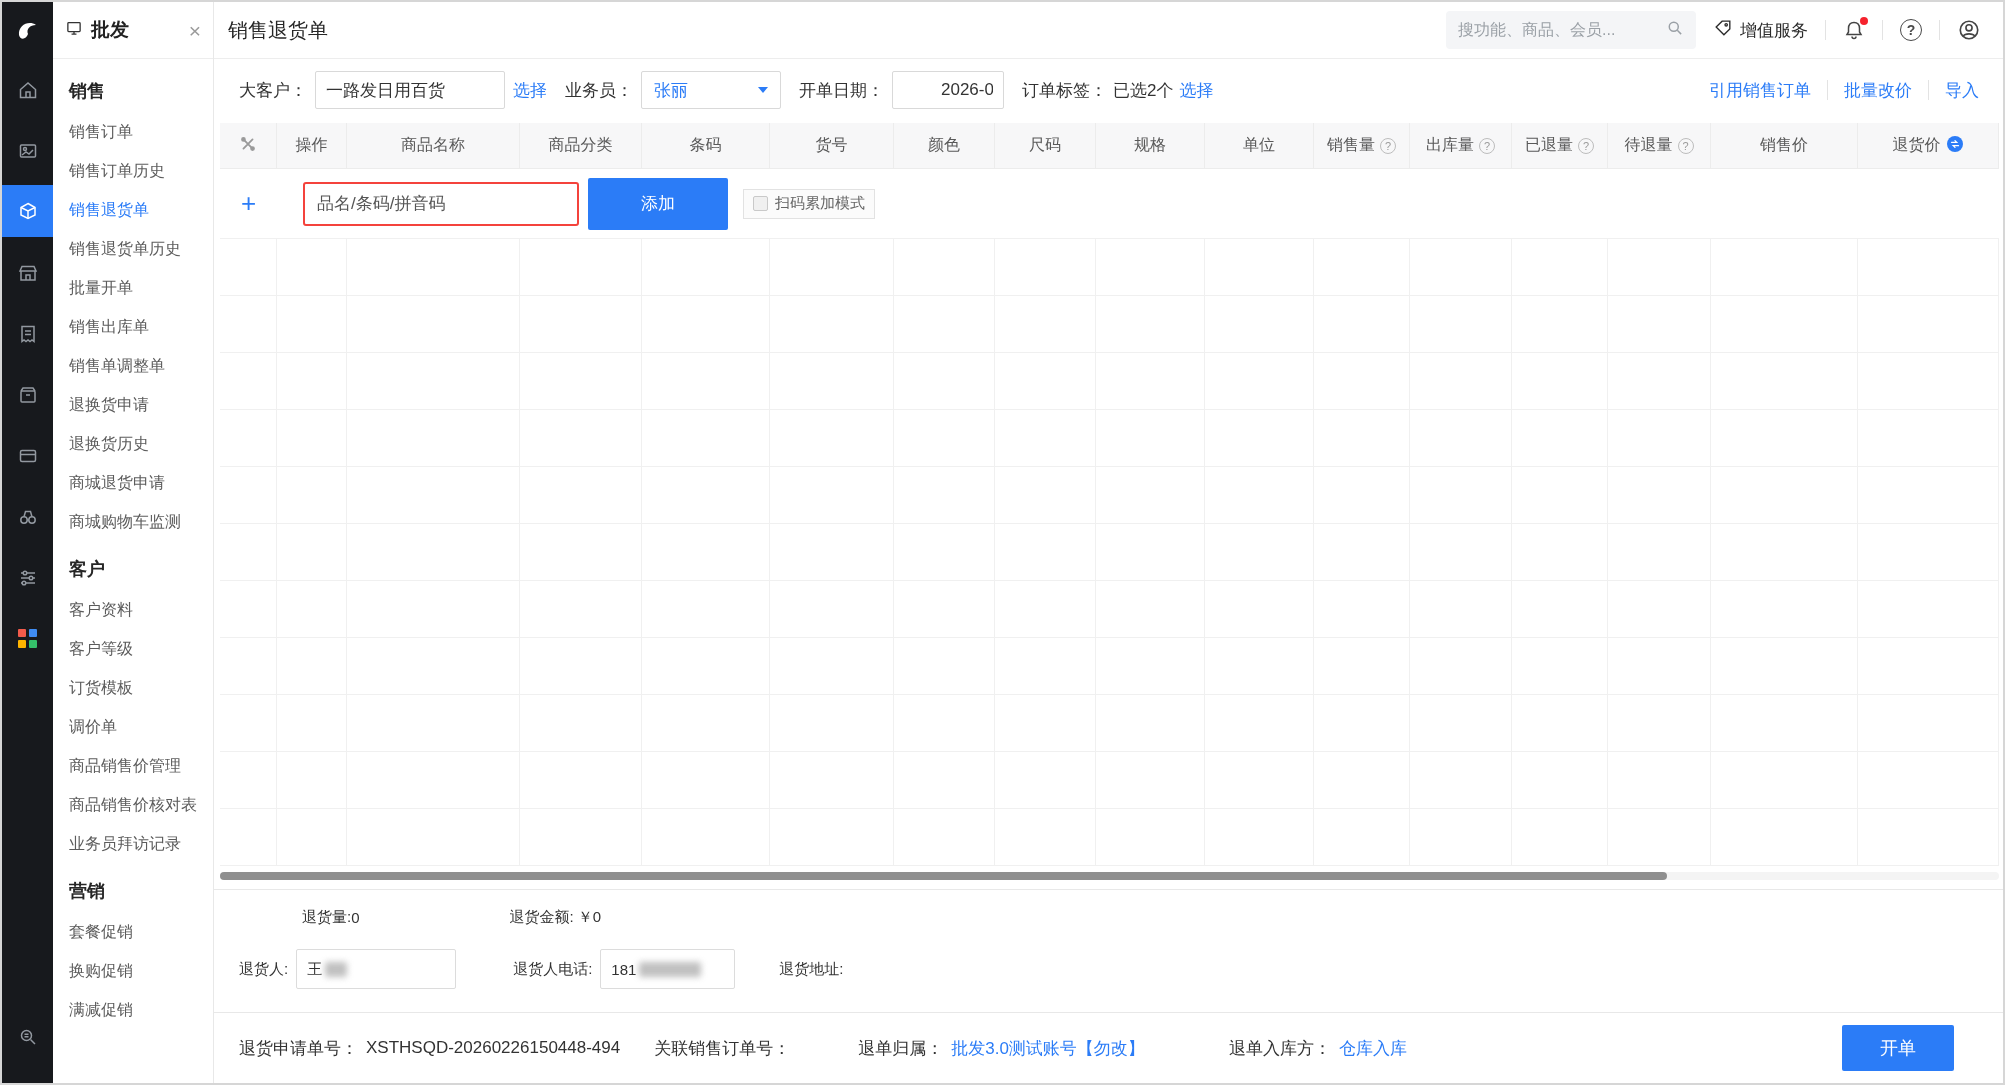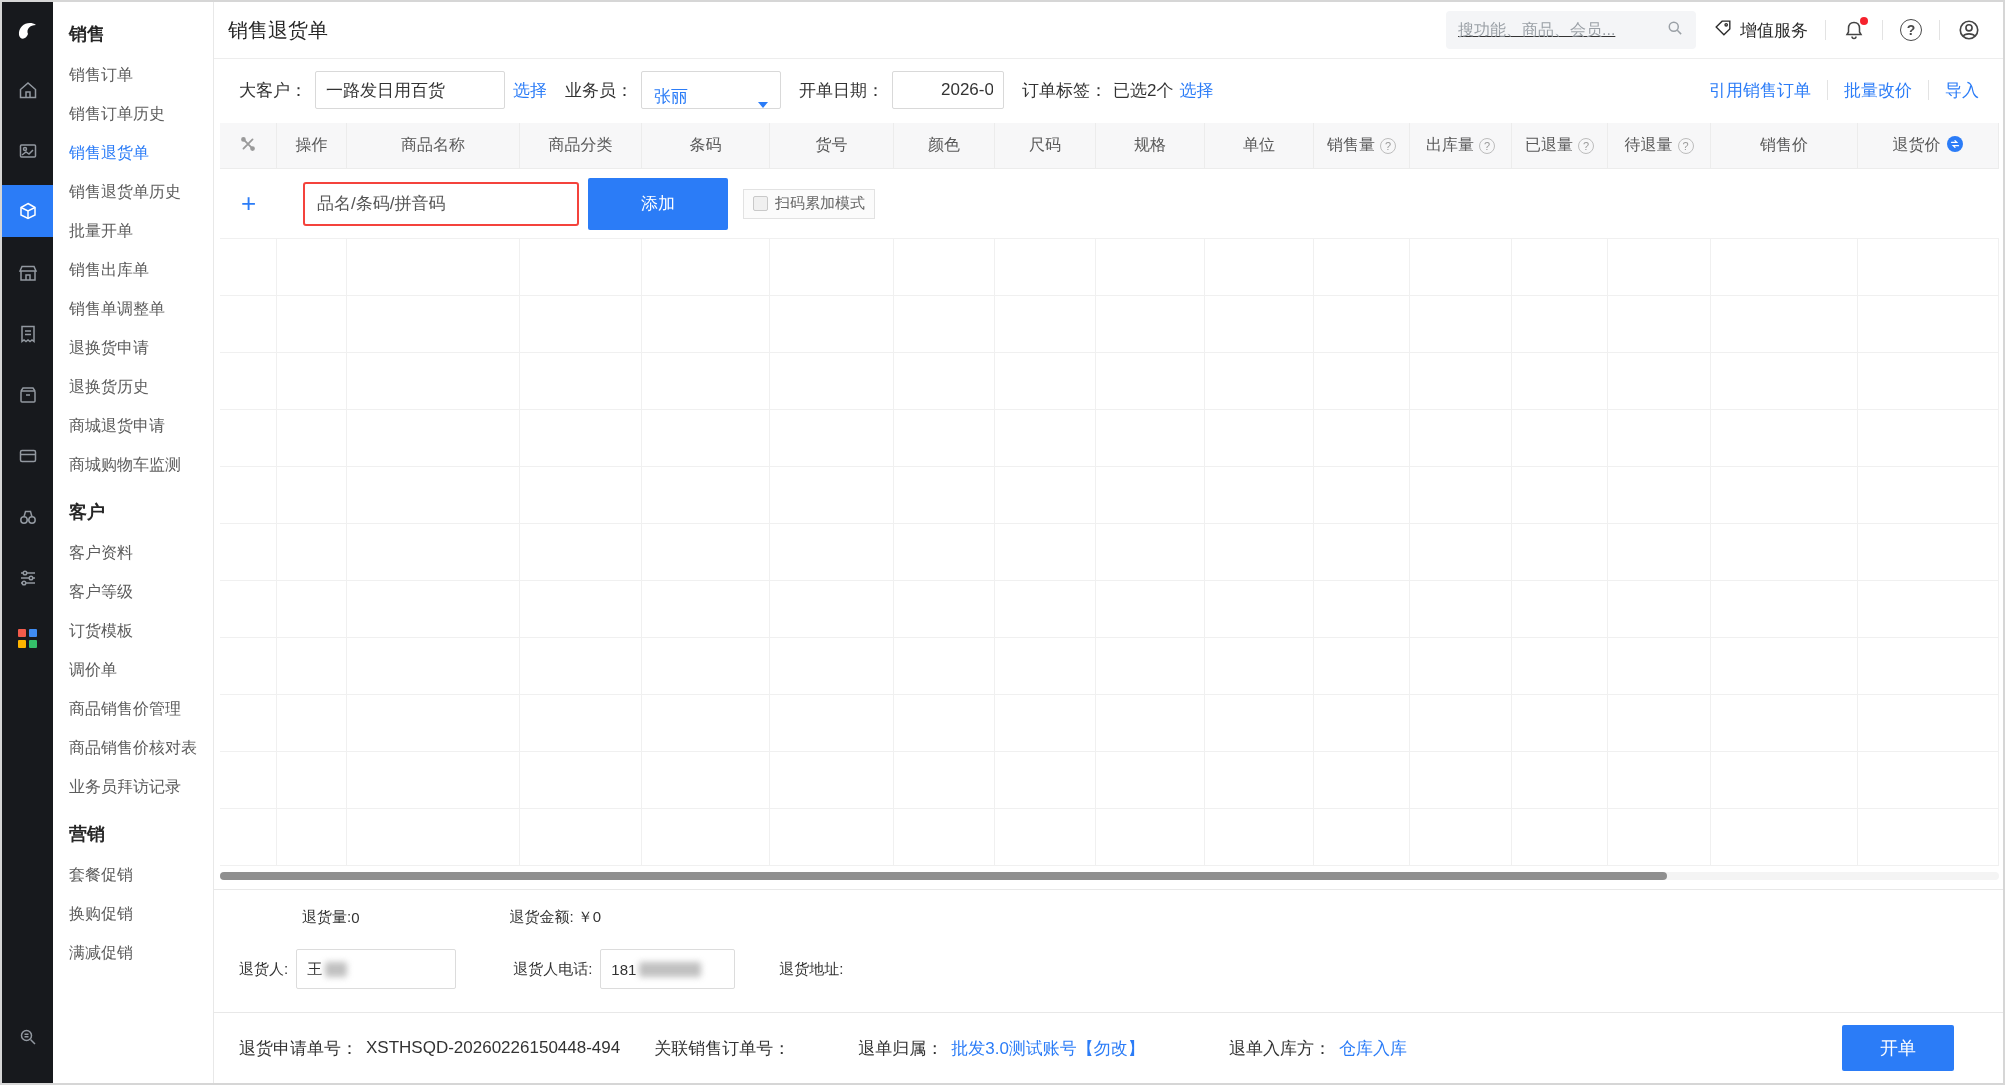--- a/index.html
+++ b/index.html
@@ -26,36 +26,36 @@
   .side-item { height:39px; line-height:39px; padding-left:16px; font-size:16px; color:#5c5c5c; cursor:pointer; white-space:nowrap; }
   .side-item.active { color:#2b7cf7; }
 
   
   .main { flex:1; min-width:0; display:flex; flex-direction:column; background:#fff; }
 
   .topbar { height:57px; flex-shrink:0; display:flex; align-items:center; border-bottom:1px solid #ededed; padding:0 22px 0 14px; }
   .page-title { font-size:20px; color:#262626; font-weight:500; }
   .top-right { margin-left:auto; display:flex; align-items:center; gap:17px; }
   .searchbox { width:250px; height:38px; background:#f4f5f7; border-radius:4px; display:flex; align-items:center; padding:0 12px; }
-  .searchbox input { border:none; outline:none; background:transparent; flex:1; font-size:16px; color:#333;text-decoration:underline; }
+  .searchbox input { border:none; outline:none; background:transparent; flex:1; font-size:16px; color:#333; }
   .searchbox input::placeholder { color:#9aa0a6; }
   .vd-service { display:flex; align-items:center; gap:7px; font-size:17px; color:#2b2b2b; cursor:pointer; }
   .div-v { width:1px; height:20px; background:#e3e3e3; }
   .icon-btn { position:relative; display:flex; cursor:pointer; }
   .red-dot { position:absolute; top:-2px; right:-3px; width:8px; height:8px; border-radius:50%; background:#f5222d; }
   .q-circle { width:22px; height:22px; border:1.5px solid #4a4a4a; border-radius:50%; color:#4a4a4a; font-size:14px; font-weight:700; display:flex; align-items:center; justify-content:center; }
   .q-circle::after { content:"?"; }
 
   
   .formbar { height:62px; flex-shrink:0; display:flex; align-items:center; padding:0 24px 0 25px; }
   .f-label { font-size:17px; color:#333; white-space:nowrap; }
   .f-input { height:38px; border:1px solid #d9d9d9; border-radius:2px; font-size:17px; color:#333; padding:0 10px; outline:none; }
   .customer-input { width:190px; margin-left:8px; }
   .link { color:#2b7cf7; font-size:17px; cursor:pointer; white-space:nowrap; }
-  .select-box { width:140px; height:38px; margin-left:8px; border:1px solid #d9d9d9; border-radius:2px; display:flex; align-items:flex-end; padding:0 12px; color:#2b7cf7; font-size:17px; cursor:pointer; }
+  .select-box { width:140px; height:38px; margin-left:8px; border:1px solid #d9d9d9; border-radius:2px; display:flex; align-items:center; padding:0 12px; color:#2b7cf7; font-size:17px; cursor:pointer; }
   .caret { width:0; height:0; border-left:5px solid transparent; border-right:5px solid transparent; border-top:6px solid #2b7cf7; margin-left:auto; }
   .date-input { width:112px; margin-left:8px; text-align:center;padding-left:48px; }
   .ml18 { margin-left:18px; } .ml8 { margin-left:8px; } .ml6 { margin-left:6px; }
   .right-links { margin-left:auto; display:flex; align-items:center; gap:16px; }
 
   
   .table-wrap { margin-left:6px; width:1779px; margin-top:2px; flex-shrink:0; }
   .thead { display:flex; height:46px; background:#f7f7f8; border-bottom:1px solid #ececec; }
   .th { height:100%; display:flex; align-items:center; justify-content:center; gap:5px; font-size:16px; color:#595959; border-right:1px solid #ececec; flex-shrink:0; }
   .c0{width:57px}.c1{width:70px}.c2{width:173px}.c3{width:122px}.c4{width:128px}.c5{width:124px}.c6{width:101px}.c7{width:101px}.c8{width:109px}.c9{width:109px}.c10{width:96px}.c11{width:102px}.c12{width:96px}.c13{width:103px}.c14{width:147px}.c15{width:141px}
@@ -171,20 +171,30 @@
     <div class="slot bottom">
       <svg width="22" height="22" viewBox="0 0 22 22" fill="none" stroke="#9298a0" stroke-width="1.5">
           <circle cx="9.5" cy="9.5" r="5"></circle>
           <path d="M13.5 13.5 L18 18"></path>
           <path d="M7.5 8.3 h4 M7.5 10.8 h4"></path>
         </svg>
     </div>
   </div>
 
   <div class="sidebar">
+    <div class="sidebar-header">
+      <span>
+        <svg width="18" height="18" viewBox="0 0 22 22" fill="none" stroke="#333" stroke-width="1.6">
+            <rect x="3.5" y="4.5" width="15" height="11" rx="1"></rect>
+            <path d="M8 18.5 h6 M11 15.5 v3"></path>
+          </svg>
+      </span>
+      <span class="title">批发</span>
+      <span class="close-x"></span>
+    </div>
     <div class="side-list">
       <div class="section-title">销售</div>
       <div class="side-item">销售订单</div>
       <div class="side-item">销售订单历史</div>
       <div class="side-item active">销售退货单</div>
       <div class="side-item">销售退货单历史</div>
       <div class="side-item">批量开单</div>
       <div class="side-item">销售出库单</div>
       <div class="side-item">销售单调整单</div>
       <div class="side-item">退换货申请</div>

